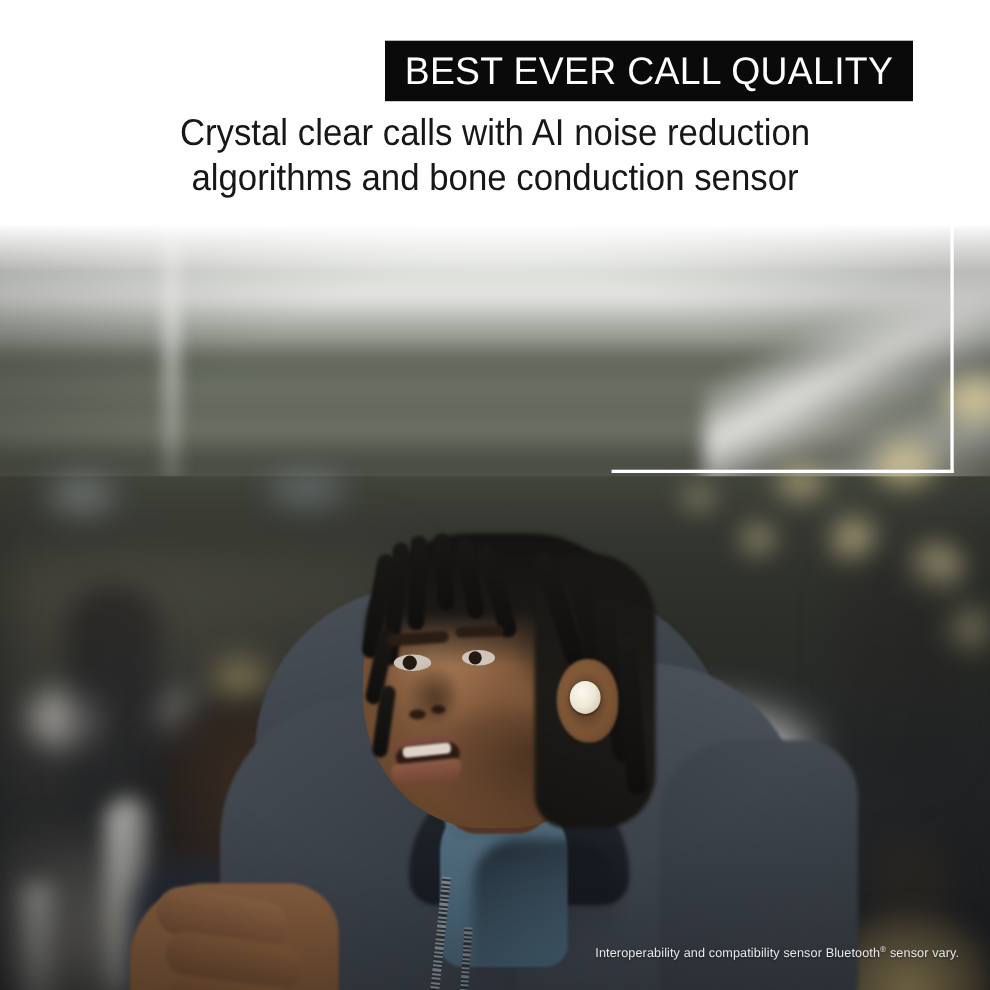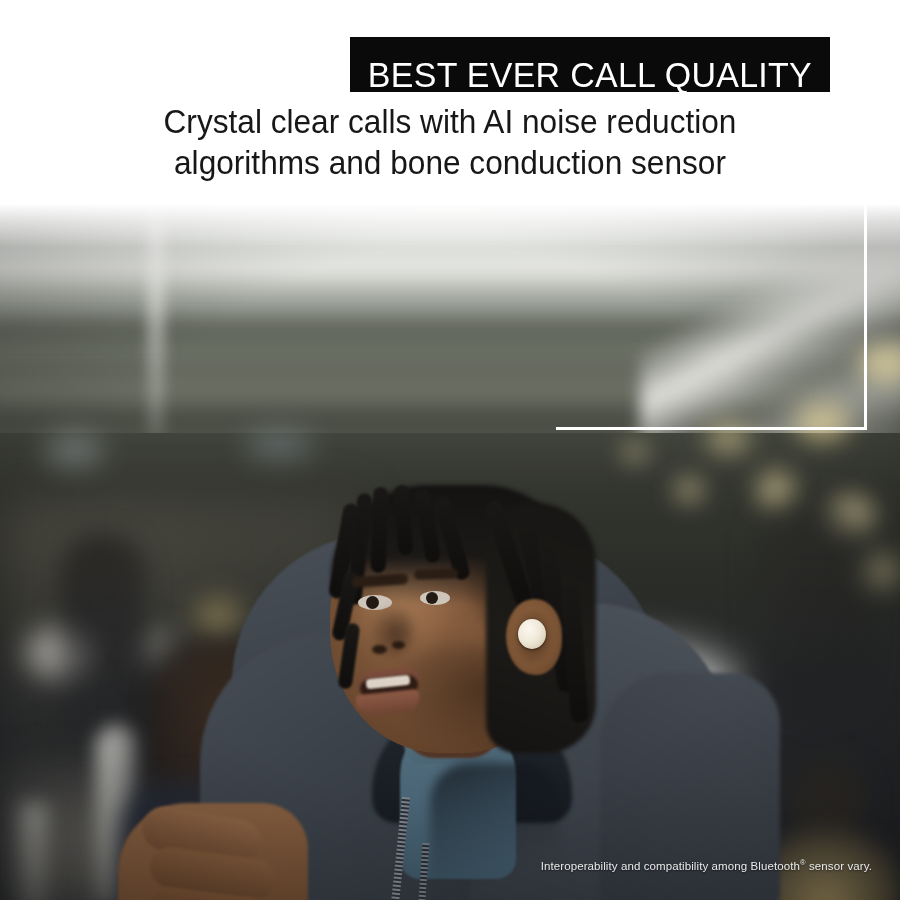--- a/index.html
+++ b/index.html
@@ -29,21 +29,21 @@
     z-index: 40;
   }
   .title-banner {
     position: absolute;
     left: 350px;
     top: 37px;
     width: 480px;
     height: 55px;
     background: #0a0a0a;
     display: flex;
-    align-items: flex-end;
+    align-items: center;
     justify-content: center;
   }
   .title-banner-text {
     color: #ffffff;
     font-size: 35px;
     line-height: 1;
     font-weight: 400;
     letter-spacing: 0.3px;
     white-space: nowrap;
     transform: scaleX(0.97);
@@ -581,15 +581,15 @@
   <div class="header-zone">
     <div class="title-banner">
       <div class="title-banner-text">BEST EVER CALL QUALITY</div>
     </div>
     <div class="subtitle">
       <span>Crystal clear calls with AI noise reduction</span>
       <span>algorithms and bone conduction sensor</span>
     </div>
   </div>
 
-  <div class="disclaimer"><span>Interoperability and compatibility among Bluetooth</span><sup>®</sup><span> sensor vary.</span></div>
+  <div class="disclaimer"><span>Interoperability and compatibility sensor Bluetooth</span><sup>®</sup><span> sensor vary.</span></div>
 
 </div>
 
 </body></html>

